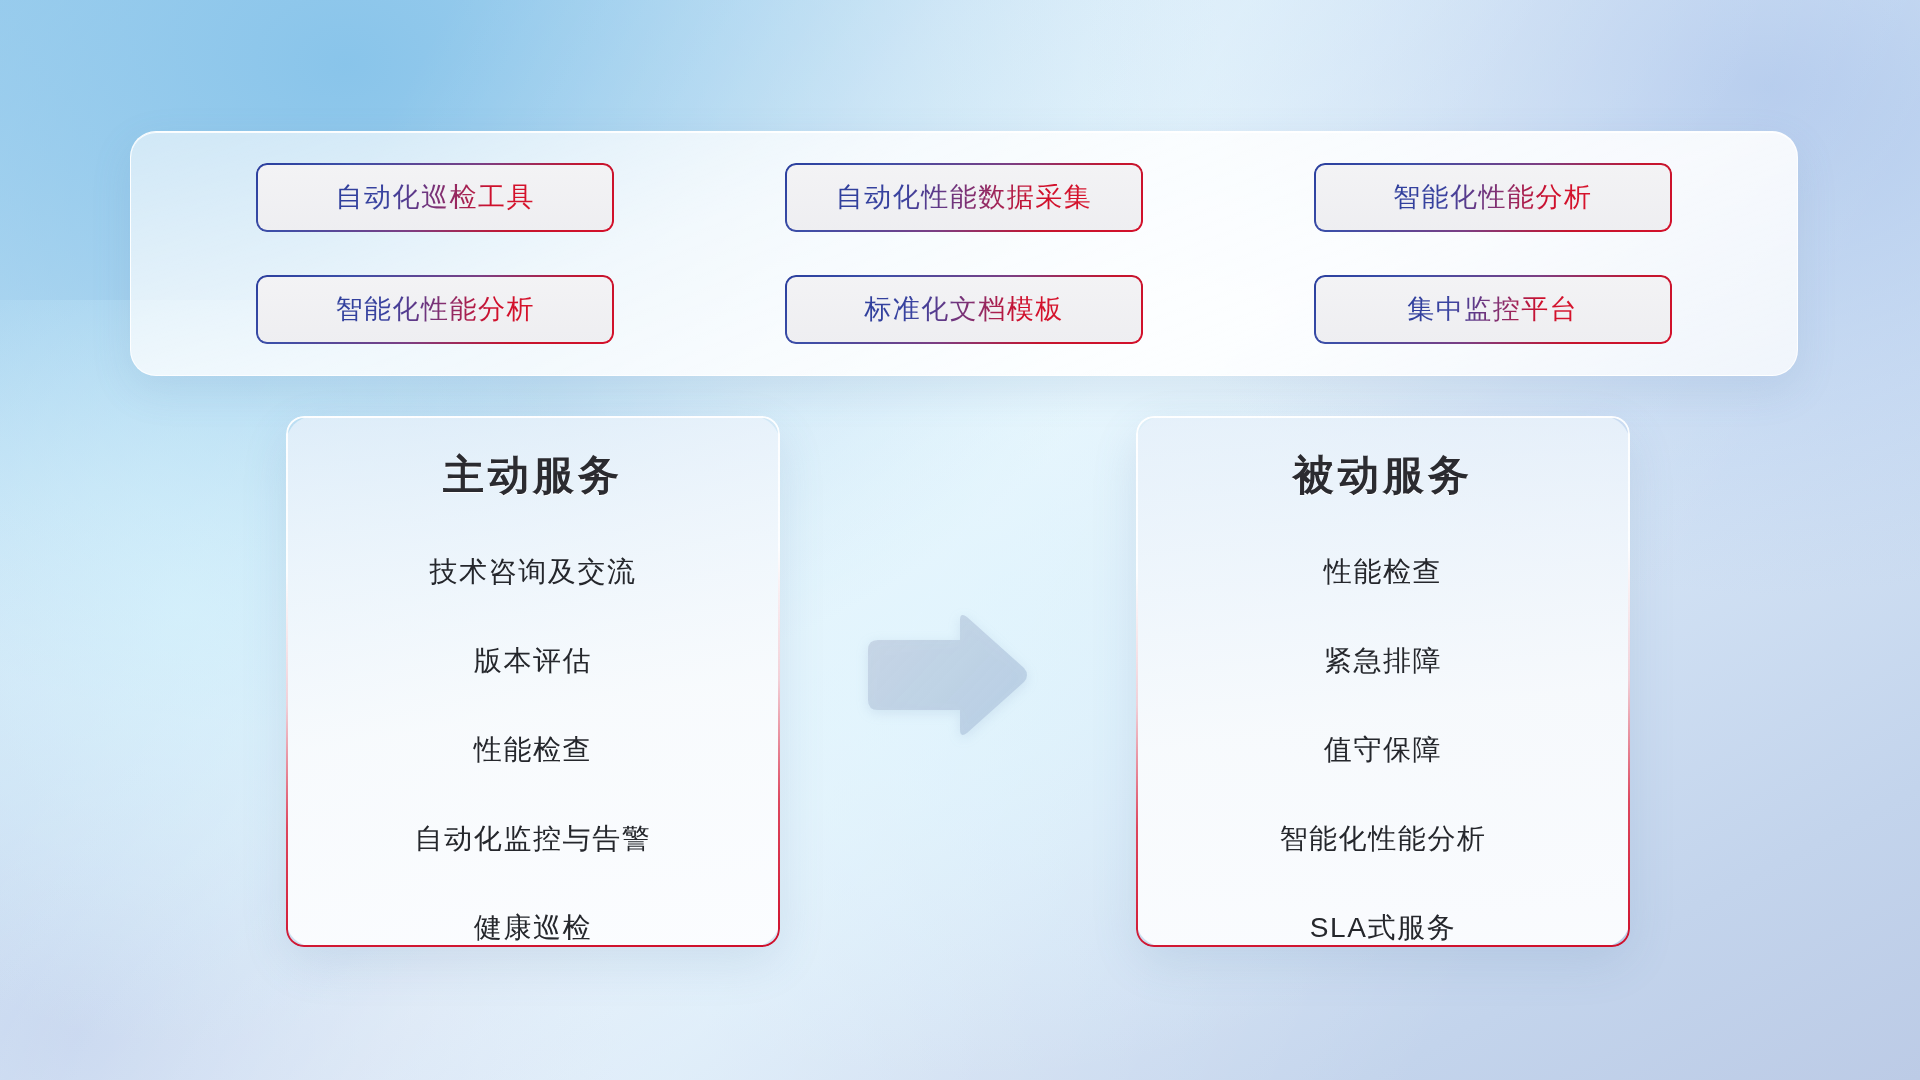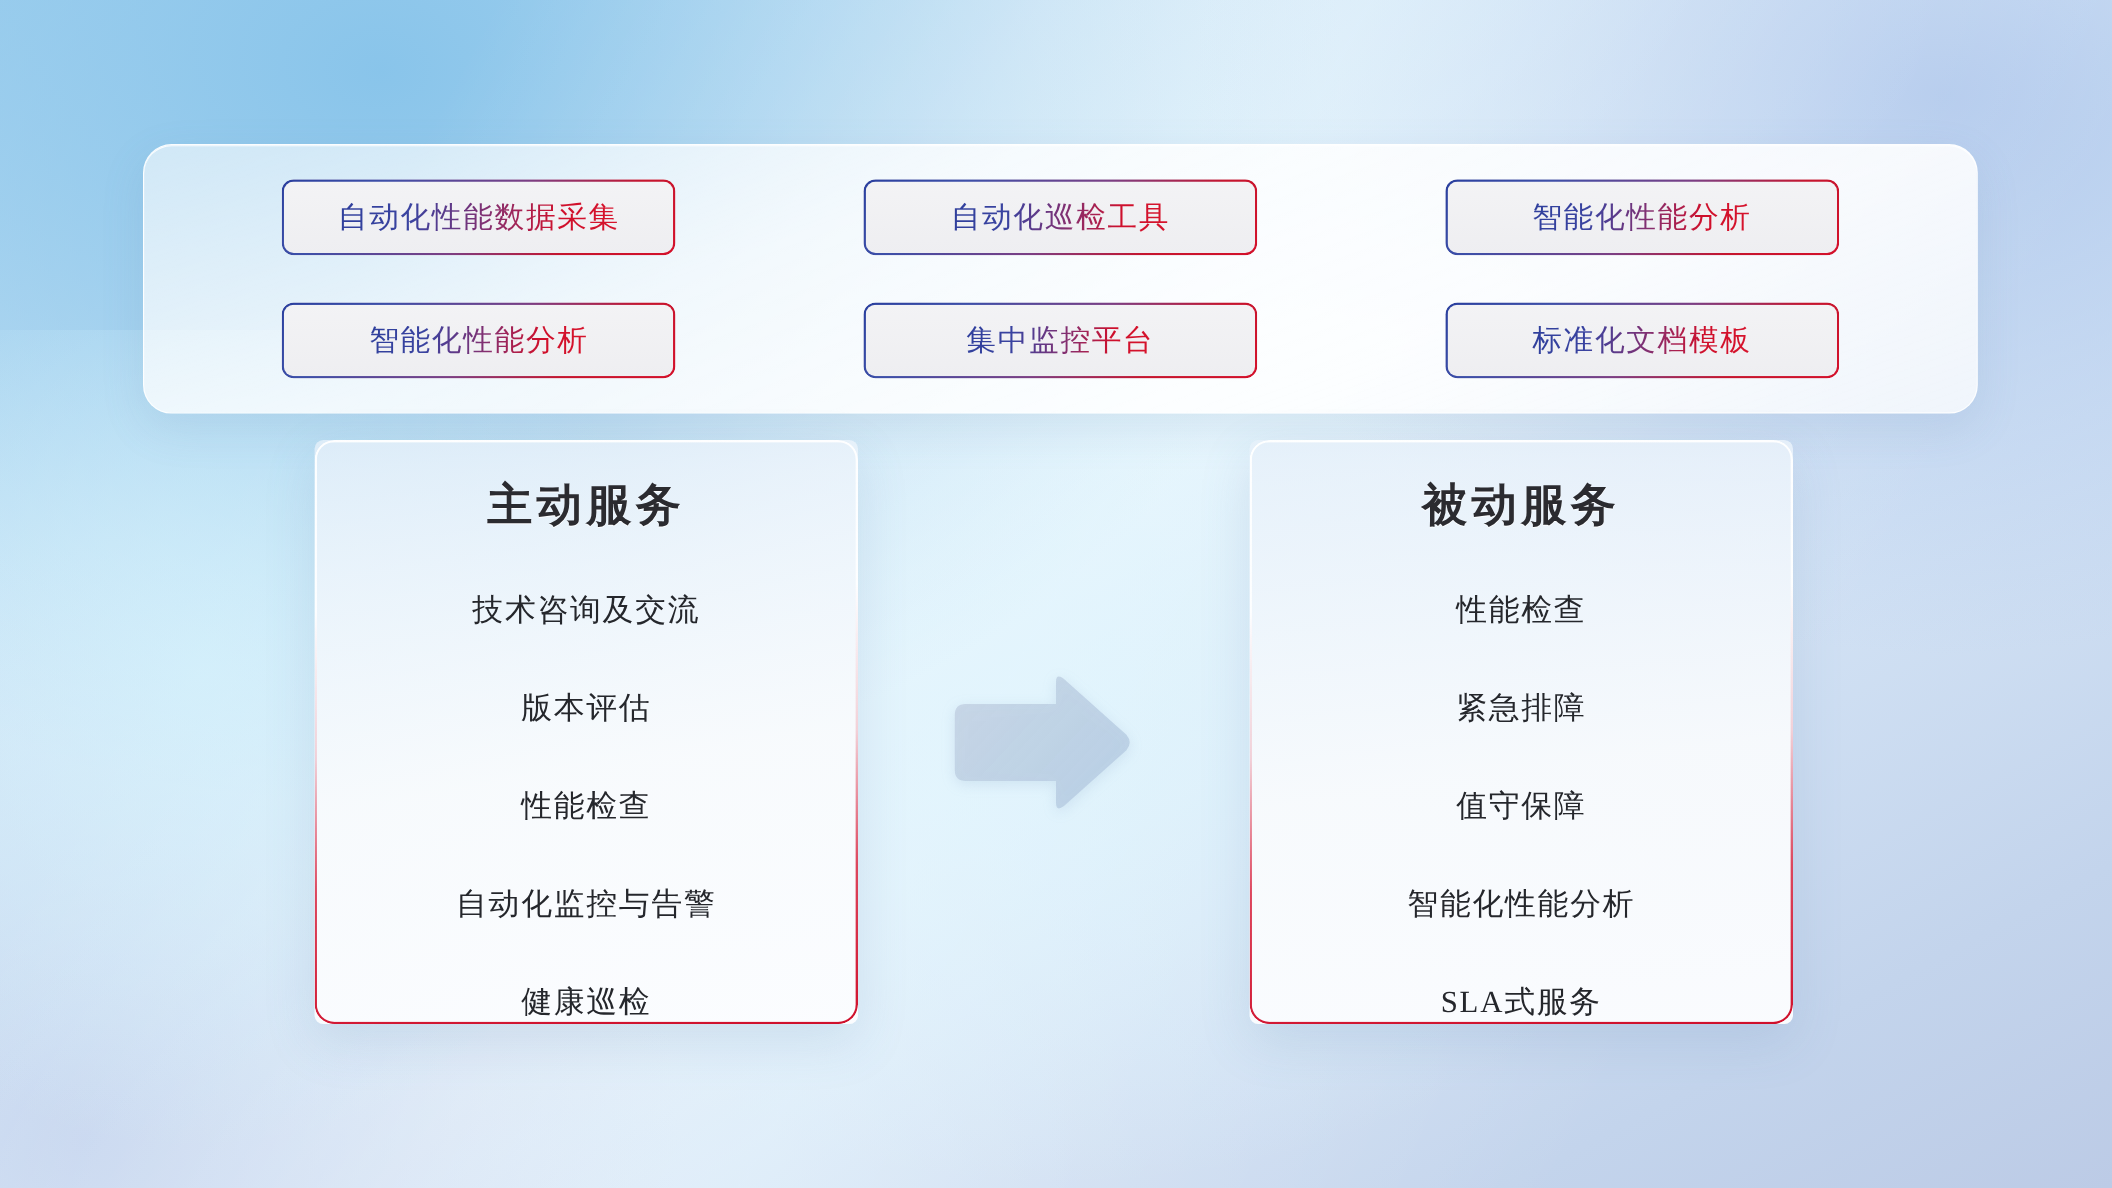--- a/index.html
+++ b/index.html
@@ -105,32 +105,31 @@
     -webkit-text-fill-color: transparent;
     color: #cf0f2b;
     white-space: nowrap;
   }
 
   
   .card {
     position: absolute;
     width: 494px;
     height: 531px;
-    top: 400px;
-    border-radius: 8px;
+    top: 416px;
+    border-radius: 28px;
     background: linear-gradient(172deg,
         rgba(230,240,250,0.78) 0%,
         rgba(240,246,252,0.86) 26%,
         rgba(249,251,253,0.93) 56%,
         rgba(252,253,255,0.96) 100%);
     box-shadow: 0 16px 46px rgba(92,128,172,0.16);
     box-sizing: border-box;
     overflow: visible;
     z-index: 3;
-    font-family: Liberation Serif, serif;
   }
   .card::before {
     content: "";
     position: absolute;
     inset: 0;
     border-radius: 18px;
     padding: 2px;
     background: linear-gradient(177deg,
         rgba(255,255,255,0.95) 0%,
         rgba(255,255,255,0.85) 28%,
@@ -213,41 +212,41 @@
   }
 </style>
 </head>
 <body>
 
 <div id="stage">
 
   <div class="top-panel">
 
     <div class="pill">
+      <span class="pill-label">自动化巡检工具</span>
+    </div>
+
+    <div class="pill">
       <span class="pill-label">自动化性能数据采集</span>
     </div>
 
     <div class="pill">
-      <span class="pill-label">自动化巡检工具</span>
-    </div>
-
-    <div class="pill">
       <span class="pill-label">智能化性能分析</span>
     </div>
 
     <div class="pill">
       <span class="pill-label">智能化性能分析</span>
     </div>
 
     <div class="pill">
+      <span class="pill-label">标准化文档模板</span>
+    </div>
+
+    <div class="pill">
       <span class="pill-label">集中监控平台</span>
-    </div>
-
-    <div class="pill">
-      <span class="pill-label">标准化文档模板</span>
     </div>
 
   </div>
 
   <div class="card card-left">
     <div class="card-inner">
       <div class="card-title">主动服务</div>
       <div class="card-divider"></div>
       <div class="card-list">
         <div class="card-list-item">技术咨询及交流</div>

